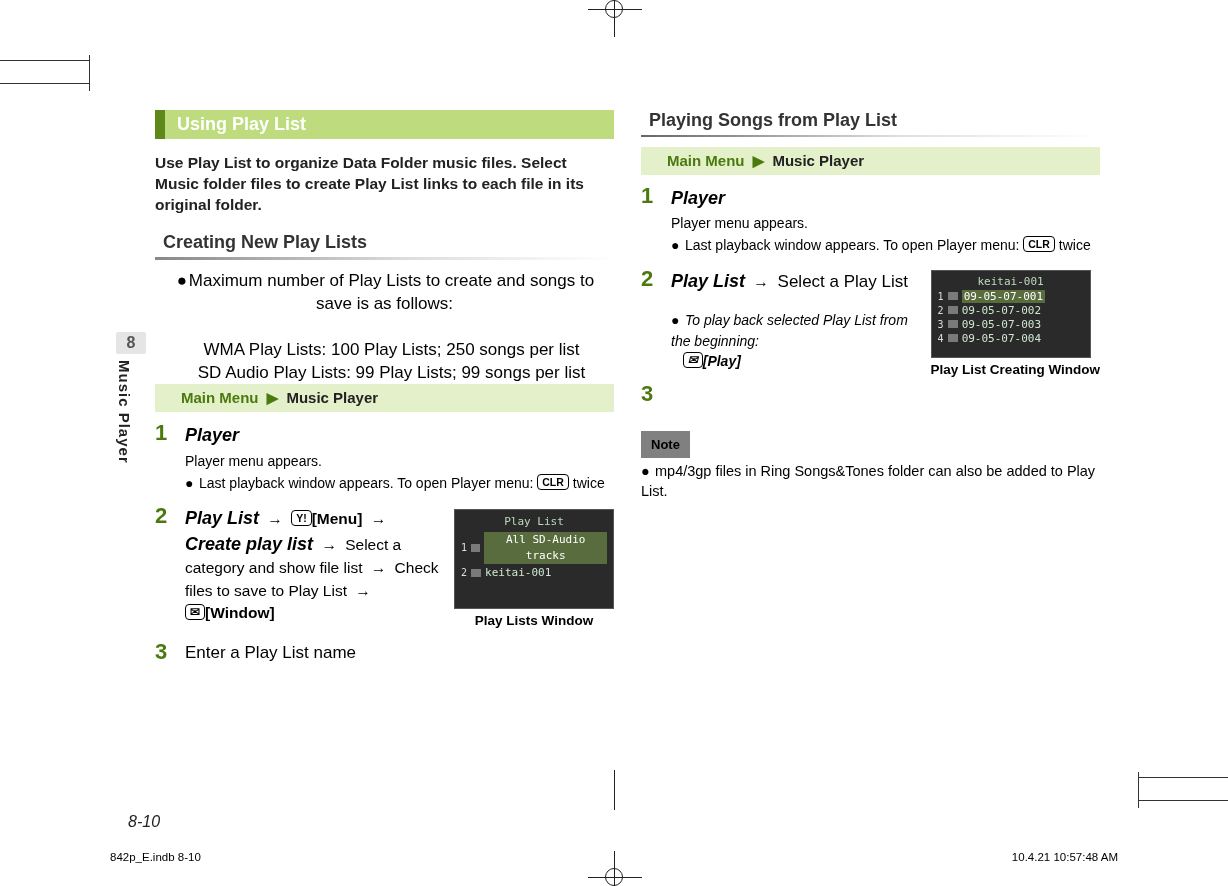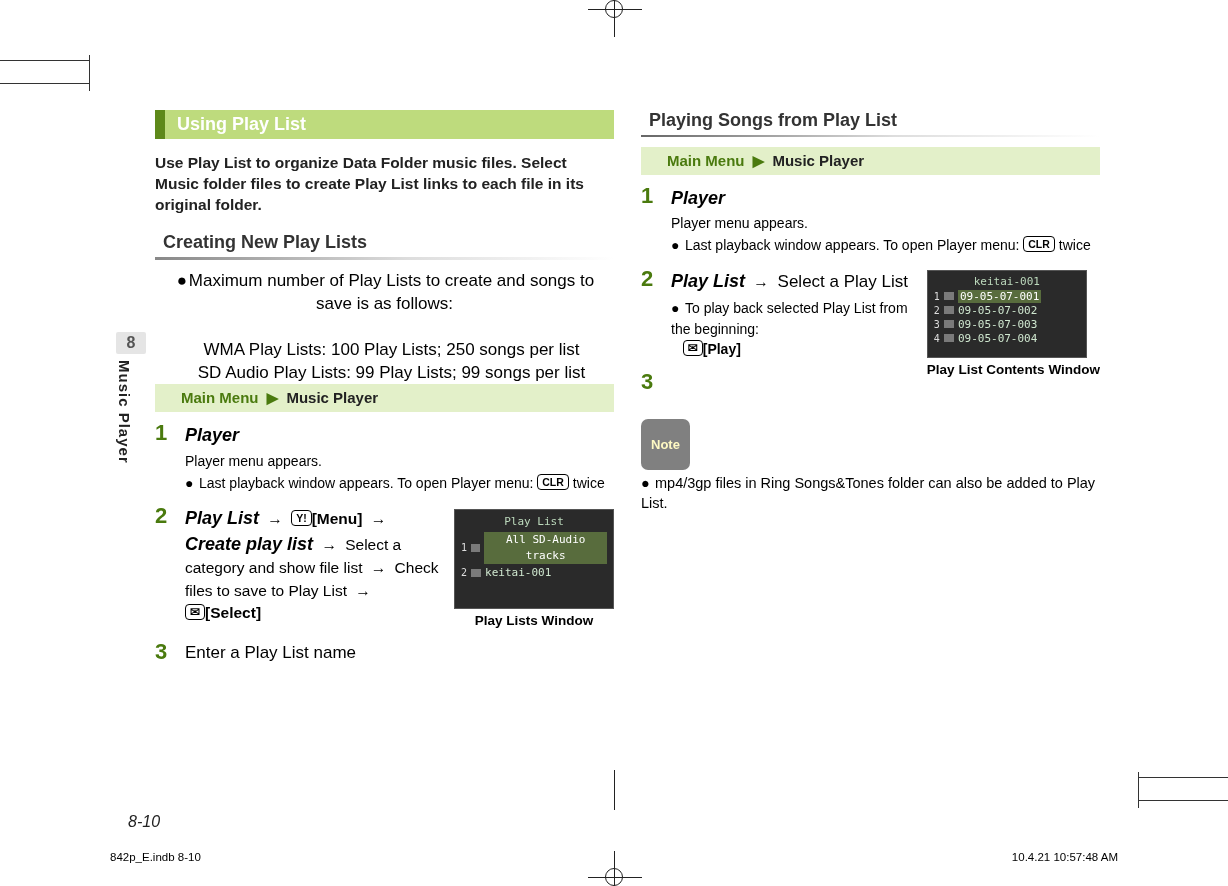--- a/index.html
+++ b/index.html
@@ -127,26 +127,25 @@
   .screenshot .rn { color:#ddd; font-size:10px; }
   .screenshot .hl { background:#586c3d; color:#fff; padding:0 2px; }
   .screenshot .ico { width:10px; height:8px; background:#7a7a7a; display:inline-block; }
   .screenshot-wrap { text-align:center; margin-top:4px; }
   .caption { font-weight:bold; font-size:13.5px; margin-top:4px; line-height:1.15;}
   .fig-right { float:right; margin-left:10px; }
 
   .note-label {
     display:inline-block;
     background:#808080;
-    color:#fef9c3;
+    color:#000000;
     font-weight:bold;
     font-size:13px;
-    padding:18px 10px;
+    padding:6px 10px;
     margin-bottom:4px;
-    border-radius:7px;
   }
   .note-body { font-size:14.5px; line-height:1.35; }
   .note-body .dot { display:inline-block; width:14px; }
 
   .sidetab {
     position:absolute;
     left:116px;
     top:332px;
     width:30px;
     text-align:center;
@@ -271,21 +270,21 @@
                 </div>
             </div>
             <div class="caption">Play Lists Window</div>
           </div>
           <span class="step-title">Play List</span>
           <span class="arrow-s">→</span>
           <span class="key">Y!</span><b>[Menu]</b>
           <span class="arrow-s">→</span><br>
           <span class="step-title">Create play list</span>
           <span class="arrow-s">→</span><span> Select a category and show file list </span><span class="arrow-s">→</span><span> Check files to save to Play List </span><span class="arrow-s">→</span><br>
-          <span class="key key-env">✉</span><b>[Select]</b>
+          <span class="key key-env">✉</span><b>[Window]</b>
           <div style="clear:both"></div>
         </div>
       </div>
 
       <div class="step">
         <div class="num">3</div>
         <div class="step-body">
           <span style="font-size:17px;">Enter a Play List name</span>
         </div>
       </div>
@@ -332,29 +331,29 @@
                 <span class="rn">3</span>
                 <span class="ico"></span>
                 <span>09-05-07-003</span>
               </div>
             <div class="row">
                 <span class="rn">4</span>
                 <span class="ico"></span>
                 <span>09-05-07-004</span>
               </div>
           </div>
-          <div class="caption">Play List Contents Window</div>
+          <div class="caption">Play List Creating Window</div>
         </div>
 
         <div class="step">
           <div class="num">2</div>
           <div class="step-body">
             <span class="step-title">Play List</span>
             <span class="arrow-s">→</span><span style="font-size:17px;"> Select a Play List</span>
-            <div class="sub" style="margin-top:4px;">
+            <div class="sub" style="margin-top:16px;font-style:italic;">
               <span class="dot">●</span><span>To play back selected Play List from the beginning: </span><br>
               &nbsp;&nbsp;&nbsp;<span class="key key-env">✉</span><b>[Play]</b>
             </div>
           </div>
         </div>
 
         <div class="step">
           <div class="num">3</div>
         </div>
         <div style="clear:both"></div>

